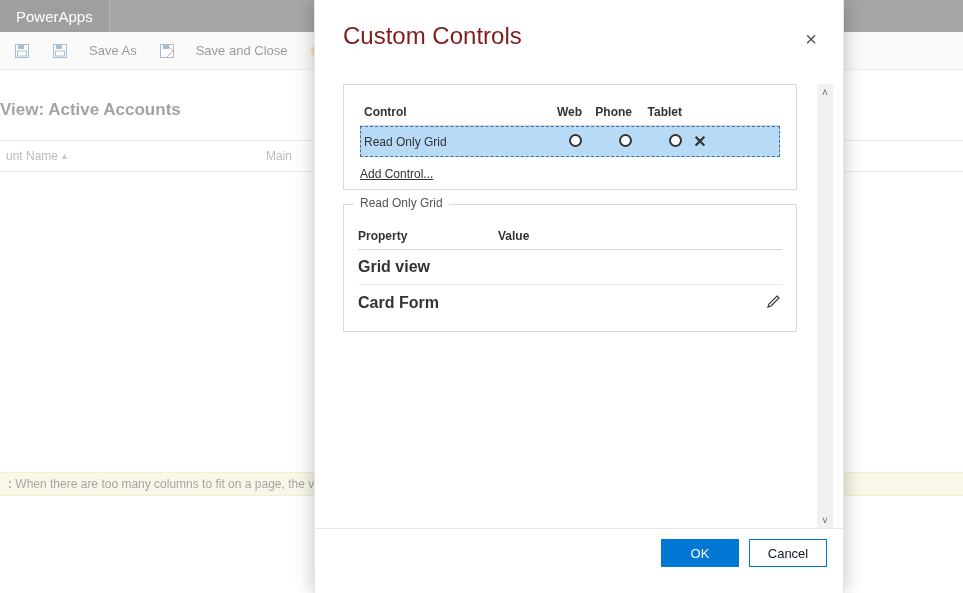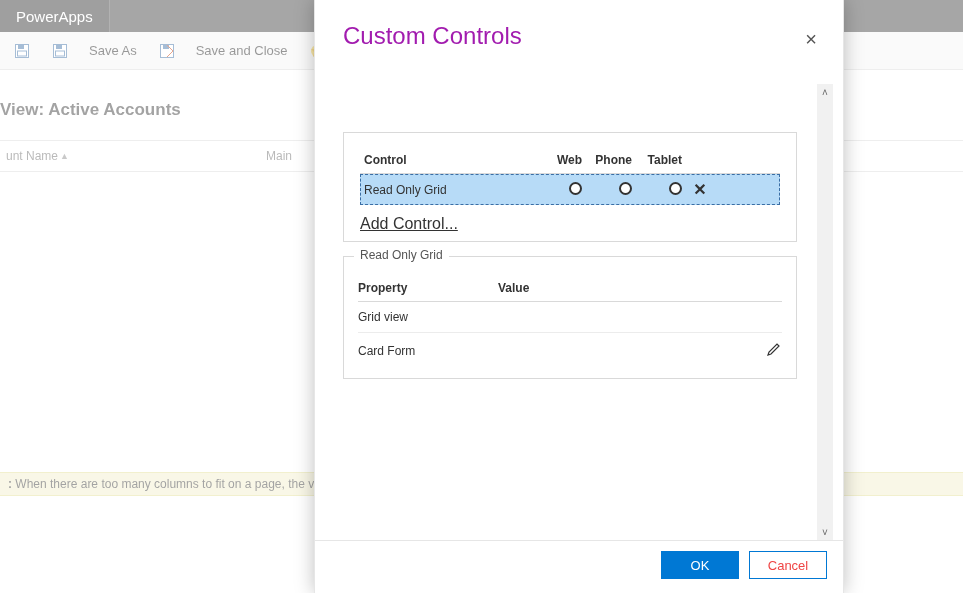--- a/index.html
+++ b/index.html
@@ -88,21 +88,21 @@
       border-right: 1px solid #e6e6e6;
       box-shadow: 0 0 18px rgba(0,0,0,0.25);
       z-index: 10;
       display: flex; flex-direction: column;
     }
     .dialog-header {
       padding: 22px 28px 8px 28px;
       position: relative;
     }
     .dialog-title {
-      font-size: 24px; color: #a21caf; font-weight: 400;
+      font-size: 24px; color: #7f1d1d; font-weight: 400;
       margin-bottom: 6px;
     }
     .dialog-sub { font-size: 13px; color: #444; }
     .dialog-close {
       position: absolute; top: 28px; right: 26px;
       font-size: 20px; color: #555; cursor: pointer;
       font-family: Arial, sans-serif;
     }
     .dialog-body {
       flex: 1; overflow: hidden;
@@ -117,21 +117,20 @@
       position: absolute; left: 0; right: 0; height: 16px;
       display:flex;align-items:center;justify-content:center;
       background:#f1f1f1; color:#666; font-size:10px;
     }
     .scroll-btn.top { top: 0; }
     .scroll-btn.bot { bottom: 0; }
     .dialog-inner {
       position: absolute; left: 0; right: 18px; top: 0; bottom: 0;
       overflow: hidden;
       padding: 0 18px;
-      margin-top: 48px;
     }
     .panel {
       border: 1px solid #d9d9d9;
       padding: 14px 16px 4px 16px;
       margin-bottom: 14px;
     }
     .ctl-head, .ctl-row {
       display: grid;
       grid-template-columns: 168px 50px 50px 50px 36px;
       align-items: center;
@@ -153,21 +152,21 @@
     }
     .radio.checked::after {
       content:""; position:absolute; inset: 2px; border-radius:50%; background:#333;
     }
     .radio.hollow { border-color: #333; background:#fff; }
     .ctl-del {
       text-align: center; font-weight: 700; font-size: 16px; cursor: pointer;
     }
     .addlink {
       display: inline-block; margin: 10px 0 4px 0;
-      font-size: 16px; color: #333; text-decoration: underline; cursor:pointer;
+      font-size: 12px; color: #333; text-decoration: underline; cursor:pointer;
     }
 
     .fieldset {
       border: 1px solid #d9d9d9;
       padding: 18px 14px 10px 14px;
       position: relative;
     }
     .fieldset-legend {
       position: absolute; top: -9px; left: 10px;
       background: #fff; padding: 0 6px; font-size: 12px; color:#555;
@@ -175,39 +174,40 @@
     .prop-head {
       display: grid; grid-template-columns: 140px 1fr 30px;
       font-weight: 600; font-size: 12px; padding: 6px 0;
       border-bottom: 1px solid #d9d9d9;
     }
     .prop-row {
       display: grid; grid-template-columns: 140px 1fr 30px;
       align-items: center;
       padding: 8px 0;
       border-bottom: 1px solid #ececec;
-      font-size: 12px;
+      font-size: 16px;
+      font-weight: bold;
     }
     .prop-row:last-child { border-bottom: none; }
     .pencil { cursor: pointer; text-align:right; }
     .pencil svg { width:16px; height:16px; }
 
     .dialog-footer {
       border-top: 1px solid #e6e6e6;
-      padding: 10px 16px 14px 0;
+      padding: 10px 16px 26px 0;
       display: flex; justify-content: flex-end; gap: 10px;
     }
     .pbtn {
       min-width: 78px; height: 28px;
       font-size: 13px; cursor: pointer;
       border: 1px solid #0078d4;
       display:flex;align-items:center;justify-content:center;
     }
     .pbtn.primary { background: #0078d4; color: #fff; }
-    .pbtn.secondary { background: #fff; color: #ef4444; }
+    .pbtn.secondary { background: #fff; color: #0f172a; }
     .center { text-align:right; }
     .sorticon { font-size:9px; color:#888; }
   </style>
 </head>
 <body>
 
 <div class="topbar">
   <div class="brand">PowerApps</div>
 </div>
 

